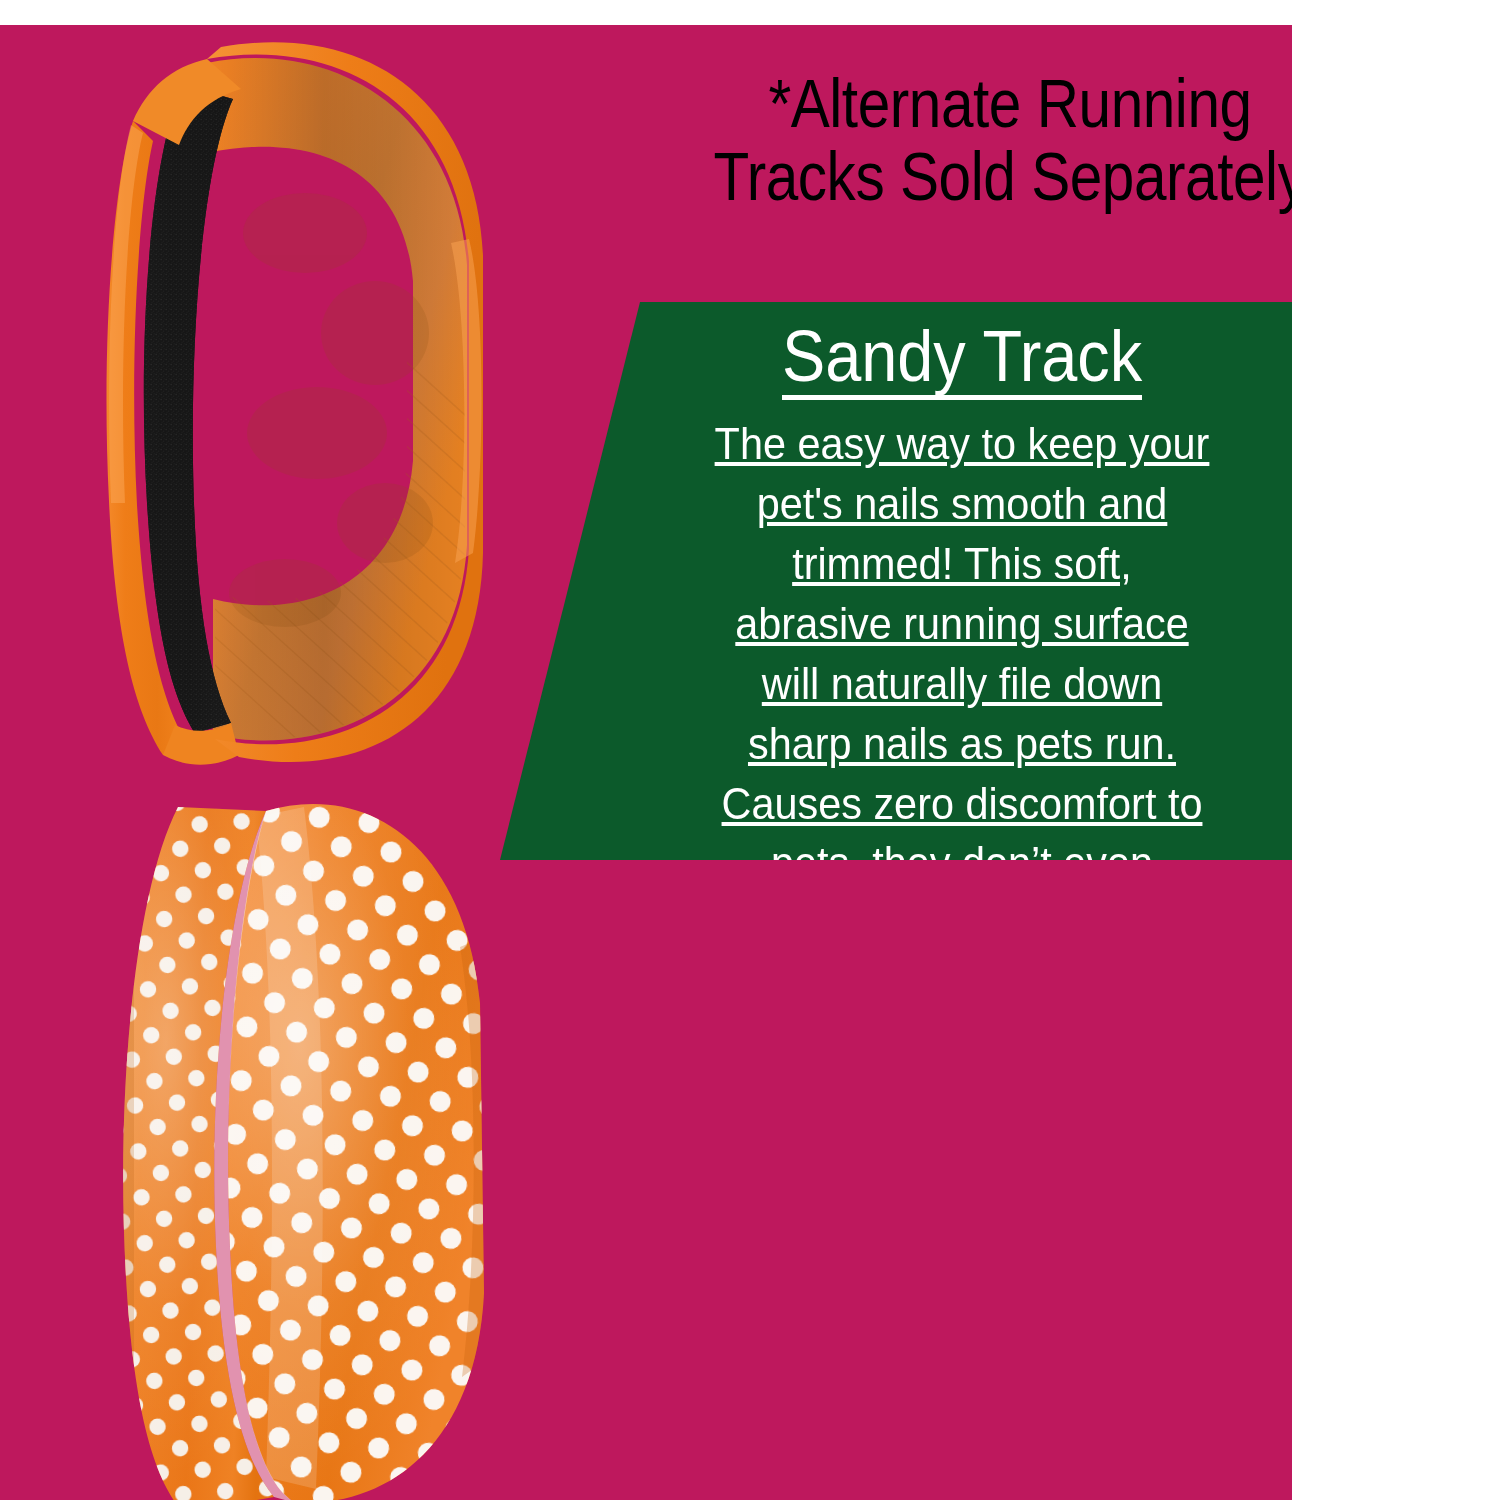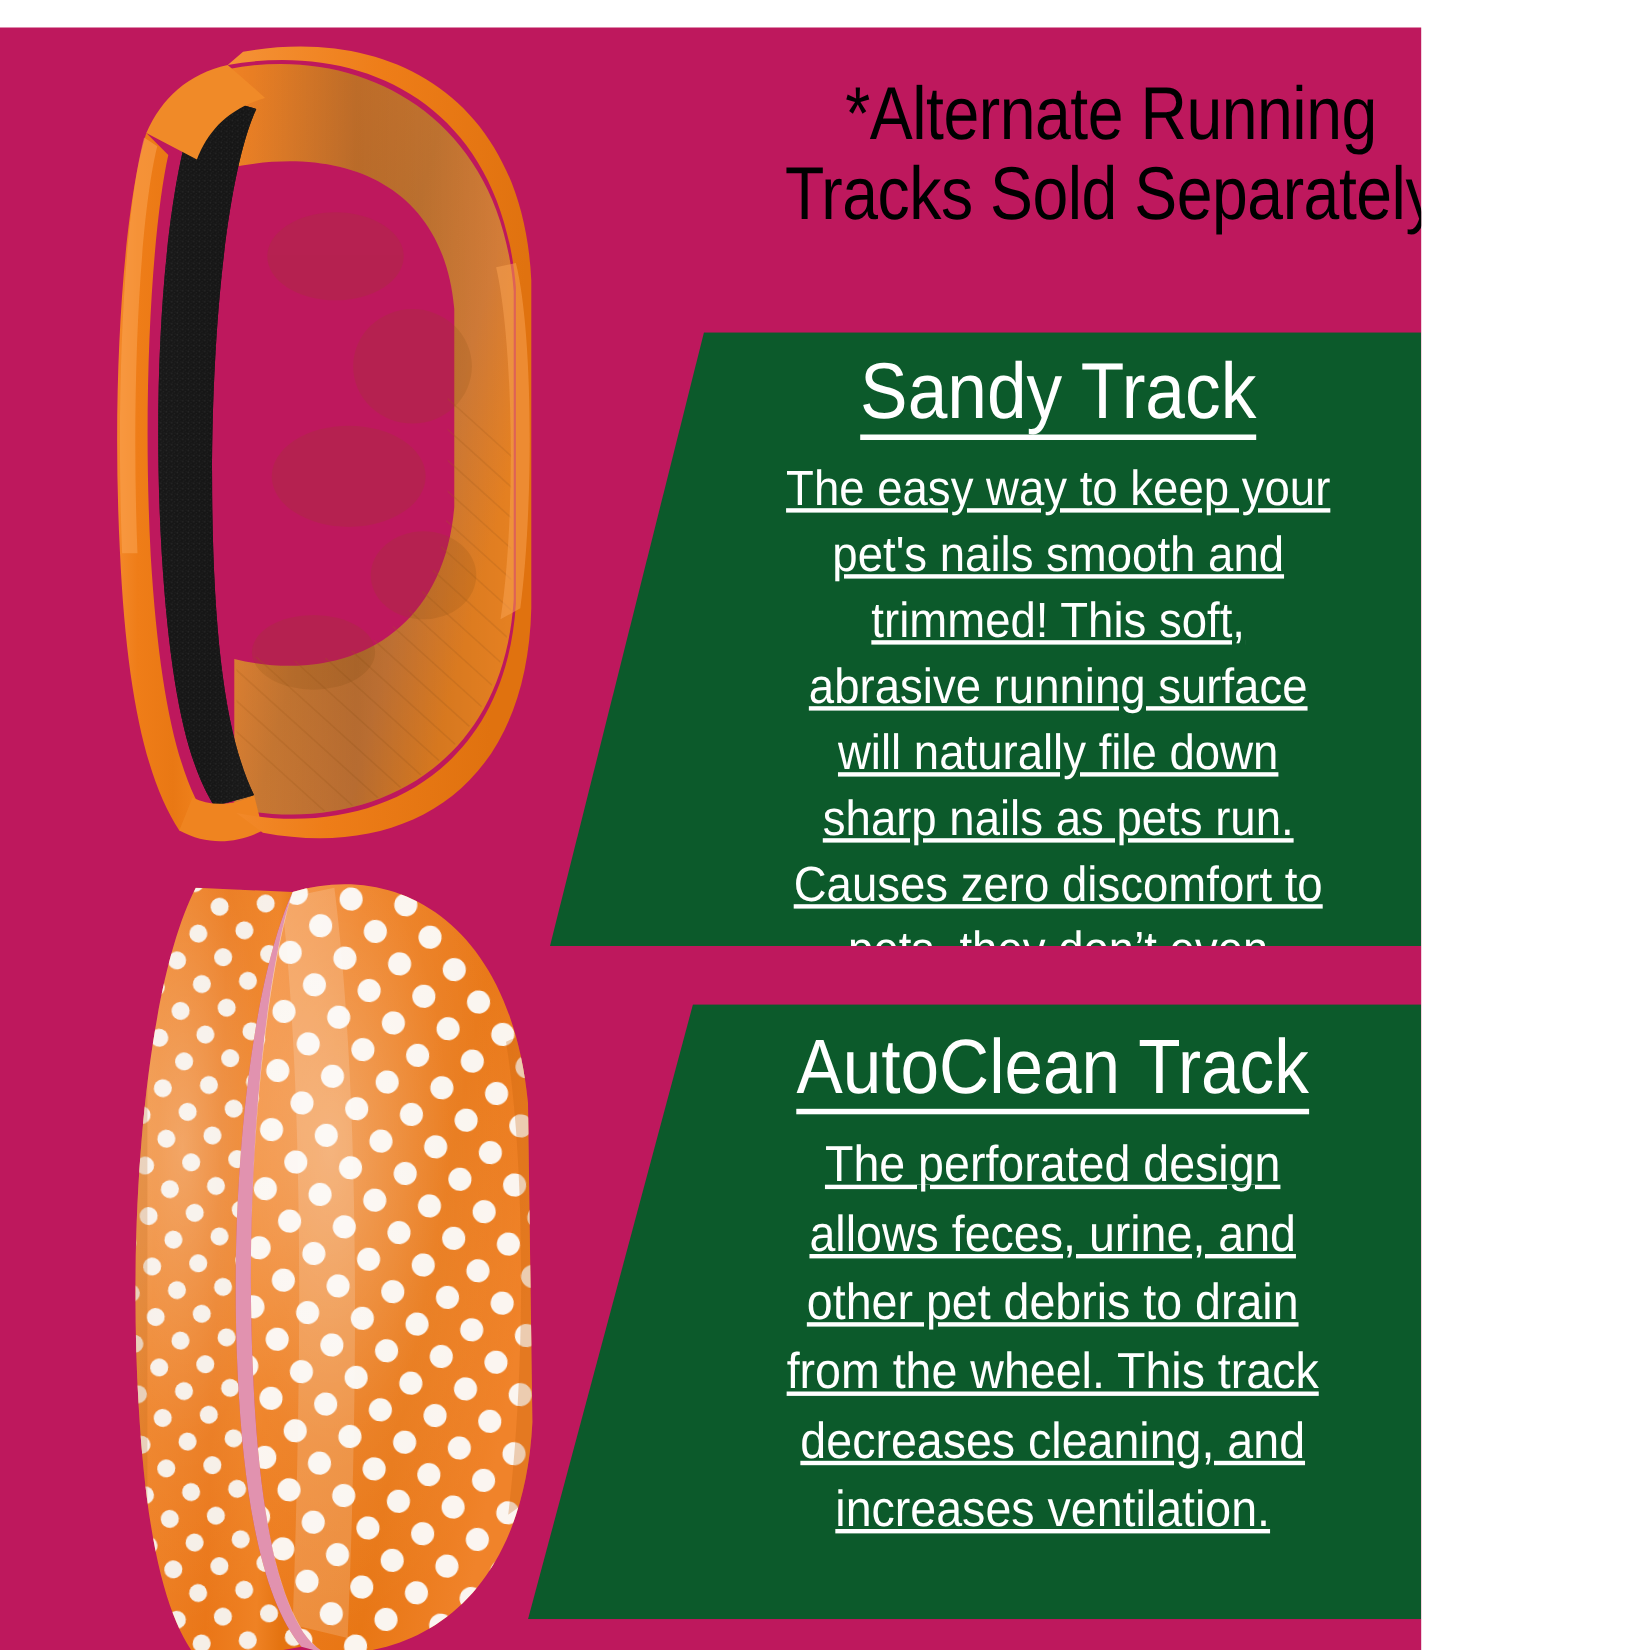--- a/index.html
+++ b/index.html
@@ -277,18 +277,14 @@
 
       <ellipse cx="250" cy="736" rx="120" ry="10" fill="#d98a3c" opacity="0.16"></ellipse>
     </svg>
   </div>
 
   <div class="panel panel-sandy">
     <span class="panel-title"><span class="tw">Sandy Track</span></span>
     <span class="panel-body">The easy way to keep your pet's nails smooth and trimmed! This soft, abrasive running surface will naturally file down sharp nails as pets run. Causes zero discomfort to pets, they don’t even notice it!</span>
   </div>
 
-  <div class="panel panel-autoclean">
-    <span class="panel-title"><span class="tw">AutoClean Track</span></span>
-    <span class="panel-body">The perforated design allows feces, urine, and other pet debris to drain from the wheel. This track decreases cleaning, and increases ventilation.</span>
-  </div>
 
 </div>
 
 </body></html>

